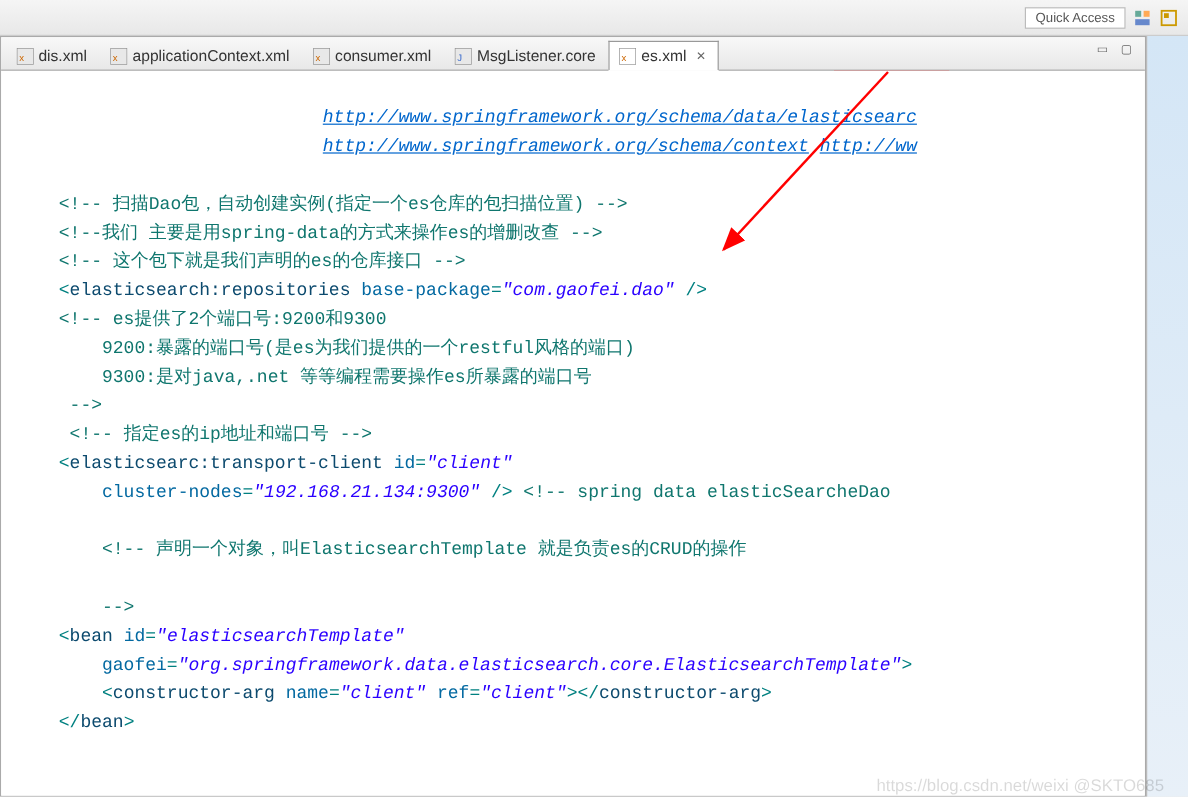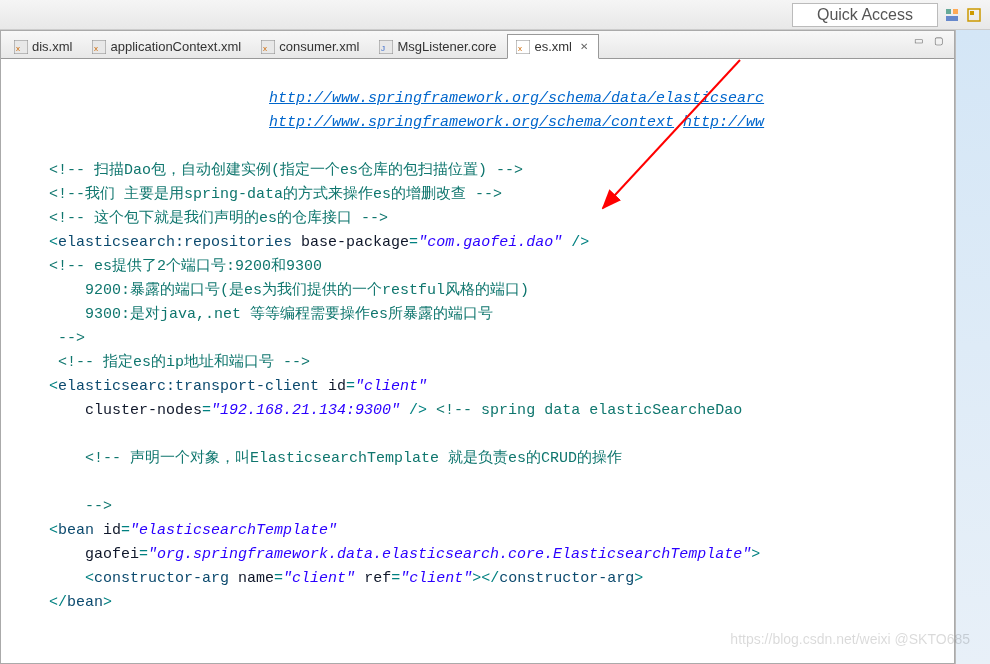--- a/index.html
+++ b/index.html
@@ -15,23 +15,23 @@
       height: 30px;
       background: linear-gradient(#f5f5f5, #e8e8e8);
       border-bottom: 1px solid #ccc;
       display: flex;
       justify-content: flex-end;
       align-items: center;
       padding: 0 8px;
       gap: 6px;
     }
     .quick-access {
-      font-size: 16px;
+      font-size: 11px;
       color: #555;
-      padding: 2px 24px;
+      padding: 2px 8px;
       border: 1px solid #bbb;
       background: #fff;
     }
     .tb-icon {
       width: 16px;
       height: 16px;
       display: inline-flex;
       align-items: center;
       justify-content: center;
       font-size: 12px;
@@ -98,39 +98,39 @@
       line-height: 24px;
       padding: 4px 6px 4px 48px;
       overflow: hidden;
       white-space: pre;
       color: #000;
       position: relative;
       background: #fff;
     }
     .c-comment { color: #0f766e; }
     .c-tag { color: #0c4a6e; }
-    .c-attr { color: #0f172a; }
+    .c-attr { color: #0369a1; }
     .c-val { color: #2a00ff; font-style: italic; }
     .c-sym { color: #008080; }
     .url-link { color: #0066cc; font-style: italic; text-decoration: underline; }
     .arrow-svg {
       position: absolute;
       top: 30px;
       left: 0;
       pointer-events: none;
     }
     .red-box {
       position: absolute;
       border: 2px solid #ff0000;
       background: transparent;
       pointer-events: none;
     }
     .watermark {
       position: absolute;
-      bottom: 17px;
+      bottom: 2px;
       right: 20px;
       color: rgba(0,0,0,0.15);
       font-size: 14px;
     }
   </style>
 </head>
 <body>
 
 <div class="toolbar-top">
   <span class="quick-access">Quick Access</span>

